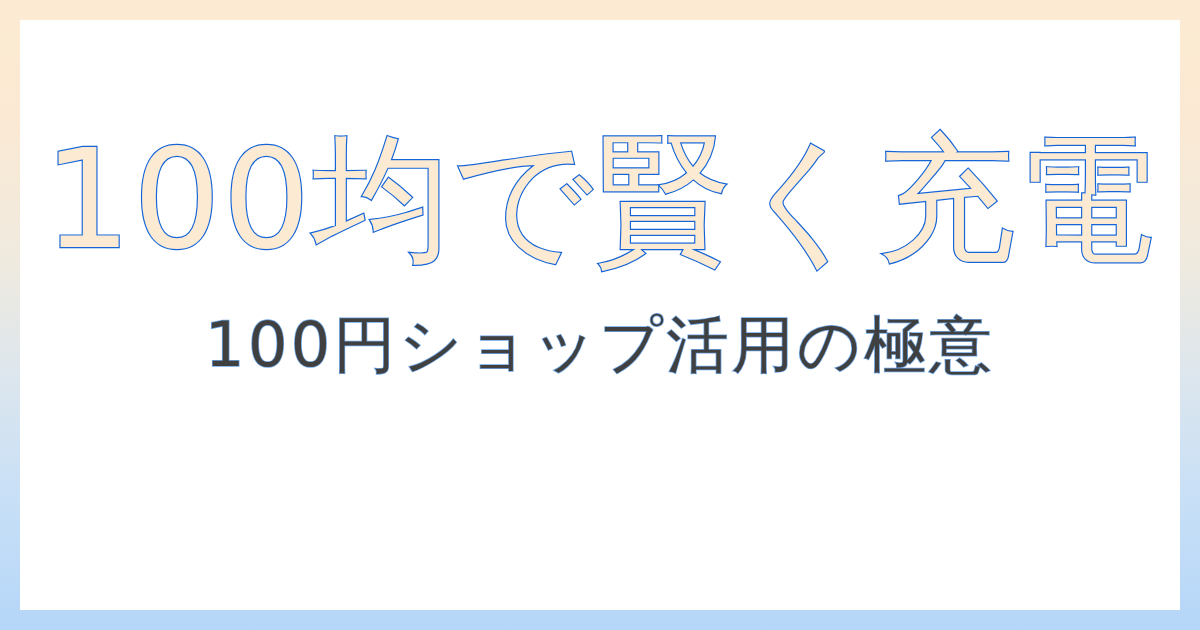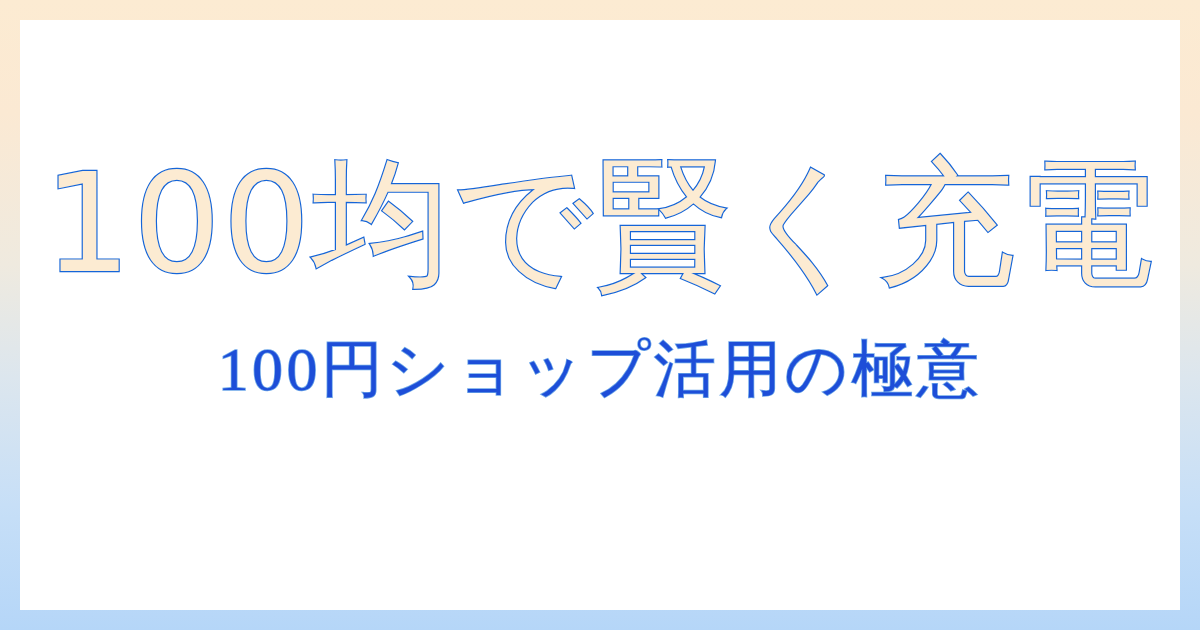--- a/index.html
+++ b/index.html
@@ -37,21 +37,21 @@
     height: 100%;
     background: #FFFFFF;
     overflow: hidden;
   }
 
   
   #text-block {
     position: absolute;
     left: 0;
     right: 0;
-    top: 132px;
+    top: 108px;
     display: flex;
     flex-direction: column;
     align-items: center;
   }
 
   
   #main-title {
     font-family: "DejaVu Sans", "Liberation Sans", sans-serif;
     font-size: 142px;
     line-height: 1.05;
@@ -83,19 +83,19 @@
 <body>
 
 <div id="card" style="padding: 20px;">
 
   <div id="canvas" style="background: rgb(255, 255, 255);">
 
     <div id="text-block">
 
       <h1 id="main-title" style="color: rgb(252, 235, 210); -webkit-text-stroke-color: rgb(21, 101, 216); font-size: 138px;">100均で賢く充電</h1>
 
-      <h2 id="subtitle" style="color: #1d4ed8; font-family: Liberation Serif, serif; -webkit-text-stroke-color: rgb(111, 168, 232);">100円ショップ活用の極意</h2>
+      <h2 id="subtitle" style="color: #404040; -webkit-text-stroke-color: rgb(111, 168, 232);">100円ショップ活用の極意</h2>
 
     </div>
 
   </div>
 
 </div>
 
 </body></html>

